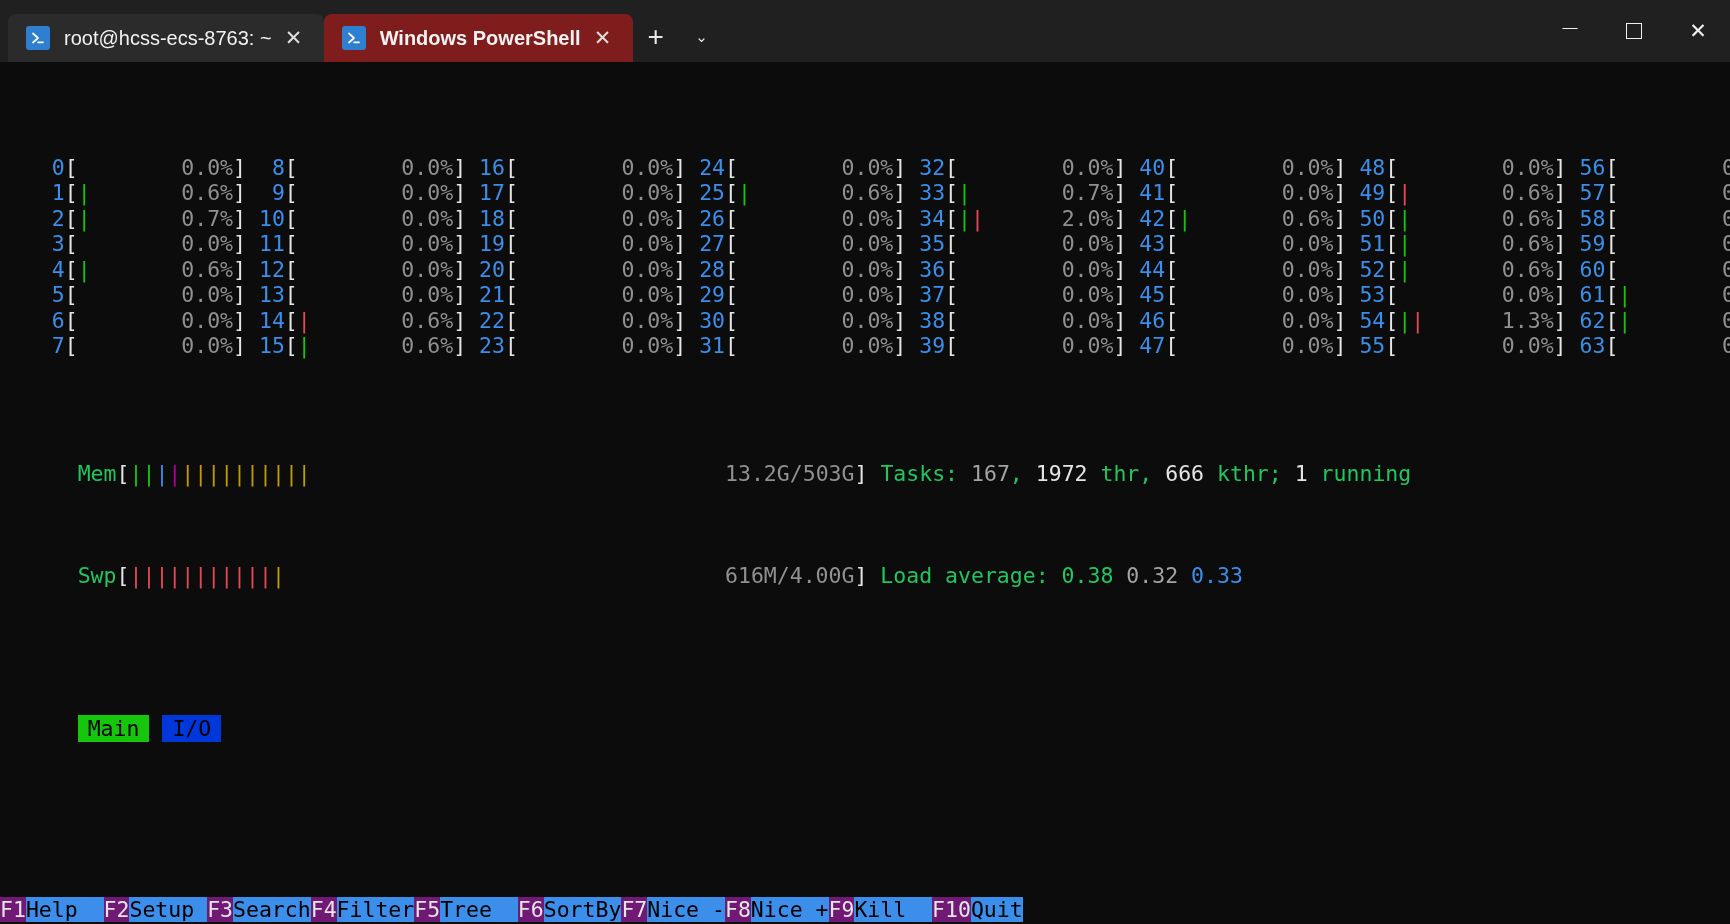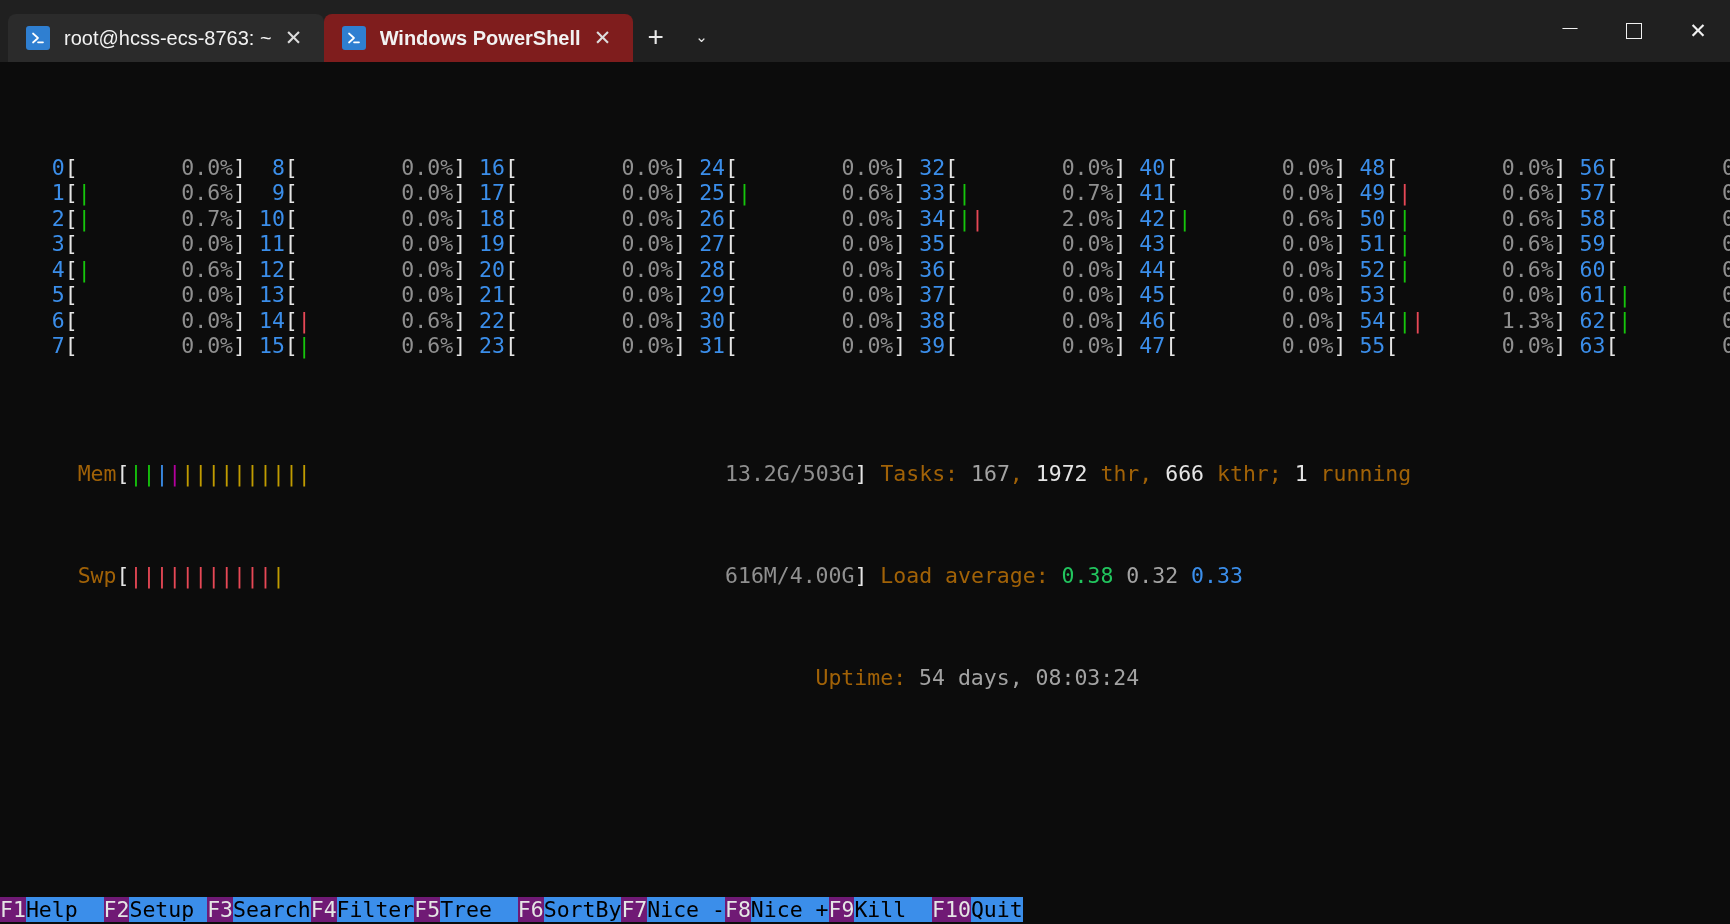--- a/index.html
+++ b/index.html
@@ -108,21 +108,21 @@
 
   
   .c-cpu-id   { color: #3b8eea; }
   .c-pct      { color: #909090; }
   .c-brk      { color: #e5e5e5; }
   .c-bar-low  { color: #16c60c; }
   .c-bar-kern { color: #e74856; }
   .c-bar-blue { color: #3b8eea; }
   .c-bar-mag  { color: #b4009e; }
   .c-bar-yel  { color: #c19c00; }
-  .c-label    { color: #a16207; }
+  .c-label    { color: #22c55e; }
   .c-value    { color: #e5e5e5; }
   .c-cyan     { color: #a3a3a3; }
   .c-white    { color: #22c55e; }
 
   .meter-line { height: 25.5px; }
 
   #tabsrow { margin-top: 26px; height: 27px; }
   .scr-tab {
     padding: 1px 10px;
     color: #000000;
@@ -201,22 +201,22 @@
   <div id="cpu-meters"><div class="meter-line">   <span class="c-cpu-id"> 0</span><span class="c-brk">[</span>        <span class="c-pct">0.0%</span><span class="c-brk">]</span> <span class="c-cpu-id"> 8</span><span class="c-brk">[</span>        <span class="c-pct">0.0%</span><span class="c-brk">]</span> <span class="c-cpu-id">16</span><span class="c-brk">[</span>        <span class="c-pct">0.0%</span><span class="c-brk">]</span> <span class="c-cpu-id">24</span><span class="c-brk">[</span>        <span class="c-pct">0.0%</span><span class="c-brk">]</span> <span class="c-cpu-id">32</span><span class="c-brk">[</span>        <span class="c-pct">0.0%</span><span class="c-brk">]</span> <span class="c-cpu-id">40</span><span class="c-brk">[</span>        <span class="c-pct">0.0%</span><span class="c-brk">]</span> <span class="c-cpu-id">48</span><span class="c-brk">[</span>        <span class="c-pct">0.0%</span><span class="c-brk">]</span> <span class="c-cpu-id">56</span><span class="c-brk">[</span>        <span class="c-pct">0.0%</span></div><div class="meter-line">   <span class="c-cpu-id"> 1</span><span class="c-brk">[</span><span class="c-bar-low">|</span>       <span class="c-pct">0.6%</span><span class="c-brk">]</span> <span class="c-cpu-id"> 9</span><span class="c-brk">[</span>        <span class="c-pct">0.0%</span><span class="c-brk">]</span> <span class="c-cpu-id">17</span><span class="c-brk">[</span>        <span class="c-pct">0.0%</span><span class="c-brk">]</span> <span class="c-cpu-id">25</span><span class="c-brk">[</span><span class="c-bar-low">|</span>       <span class="c-pct">0.6%</span><span class="c-brk">]</span> <span class="c-cpu-id">33</span><span class="c-brk">[</span><span class="c-bar-low">|</span>       <span class="c-pct">0.7%</span><span class="c-brk">]</span> <span class="c-cpu-id">41</span><span class="c-brk">[</span>        <span class="c-pct">0.0%</span><span class="c-brk">]</span> <span class="c-cpu-id">49</span><span class="c-brk">[</span><span class="c-bar-kern">|</span>       <span class="c-pct">0.6%</span><span class="c-brk">]</span> <span class="c-cpu-id">57</span><span class="c-brk">[</span>        <span class="c-pct">0.0%</span></div><div class="meter-line">   <span class="c-cpu-id"> 2</span><span class="c-brk">[</span><span class="c-bar-low">|</span>       <span class="c-pct">0.7%</span><span class="c-brk">]</span> <span class="c-cpu-id">10</span><span class="c-brk">[</span>        <span class="c-pct">0.0%</span><span class="c-brk">]</span> <span class="c-cpu-id">18</span><span class="c-brk">[</span>        <span class="c-pct">0.0%</span><span class="c-brk">]</span> <span class="c-cpu-id">26</span><span class="c-brk">[</span>        <span class="c-pct">0.0%</span><span class="c-brk">]</span> <span class="c-cpu-id">34</span><span class="c-brk">[</span><span class="c-bar-low">|</span><span class="c-bar-kern">|</span>      <span class="c-pct">2.0%</span><span class="c-brk">]</span> <span class="c-cpu-id">42</span><span class="c-brk">[</span><span class="c-bar-low">|</span>       <span class="c-pct">0.6%</span><span class="c-brk">]</span> <span class="c-cpu-id">50</span><span class="c-brk">[</span><span class="c-bar-low">|</span>       <span class="c-pct">0.6%</span><span class="c-brk">]</span> <span class="c-cpu-id">58</span><span class="c-brk">[</span>        <span class="c-pct">0.0%</span></div><div class="meter-line">   <span class="c-cpu-id"> 3</span><span class="c-brk">[</span>        <span class="c-pct">0.0%</span><span class="c-brk">]</span> <span class="c-cpu-id">11</span><span class="c-brk">[</span>        <span class="c-pct">0.0%</span><span class="c-brk">]</span> <span class="c-cpu-id">19</span><span class="c-brk">[</span>        <span class="c-pct">0.0%</span><span class="c-brk">]</span> <span class="c-cpu-id">27</span><span class="c-brk">[</span>        <span class="c-pct">0.0%</span><span class="c-brk">]</span> <span class="c-cpu-id">35</span><span class="c-brk">[</span>        <span class="c-pct">0.0%</span><span class="c-brk">]</span> <span class="c-cpu-id">43</span><span class="c-brk">[</span>        <span class="c-pct">0.0%</span><span class="c-brk">]</span> <span class="c-cpu-id">51</span><span class="c-brk">[</span><span class="c-bar-low">|</span>       <span class="c-pct">0.6%</span><span class="c-brk">]</span> <span class="c-cpu-id">59</span><span class="c-brk">[</span>        <span class="c-pct">0.0%</span></div><div class="meter-line">   <span class="c-cpu-id"> 4</span><span class="c-brk">[</span><span class="c-bar-low">|</span>       <span class="c-pct">0.6%</span><span class="c-brk">]</span> <span class="c-cpu-id">12</span><span class="c-brk">[</span>        <span class="c-pct">0.0%</span><span class="c-brk">]</span> <span class="c-cpu-id">20</span><span class="c-brk">[</span>        <span class="c-pct">0.0%</span><span class="c-brk">]</span> <span class="c-cpu-id">28</span><span class="c-brk">[</span>        <span class="c-pct">0.0%</span><span class="c-brk">]</span> <span class="c-cpu-id">36</span><span class="c-brk">[</span>        <span class="c-pct">0.0%</span><span class="c-brk">]</span> <span class="c-cpu-id">44</span><span class="c-brk">[</span>        <span class="c-pct">0.0%</span><span class="c-brk">]</span> <span class="c-cpu-id">52</span><span class="c-brk">[</span><span class="c-bar-low">|</span>       <span class="c-pct">0.6%</span><span class="c-brk">]</span> <span class="c-cpu-id">60</span><span class="c-brk">[</span>        <span class="c-pct">0.0%</span></div><div class="meter-line">   <span class="c-cpu-id"> 5</span><span class="c-brk">[</span>        <span class="c-pct">0.0%</span><span class="c-brk">]</span> <span class="c-cpu-id">13</span><span class="c-brk">[</span>        <span class="c-pct">0.0%</span><span class="c-brk">]</span> <span class="c-cpu-id">21</span><span class="c-brk">[</span>        <span class="c-pct">0.0%</span><span class="c-brk">]</span> <span class="c-cpu-id">29</span><span class="c-brk">[</span>        <span class="c-pct">0.0%</span><span class="c-brk">]</span> <span class="c-cpu-id">37</span><span class="c-brk">[</span>        <span class="c-pct">0.0%</span><span class="c-brk">]</span> <span class="c-cpu-id">45</span><span class="c-brk">[</span>        <span class="c-pct">0.0%</span><span class="c-brk">]</span> <span class="c-cpu-id">53</span><span class="c-brk">[</span>        <span class="c-pct">0.0%</span><span class="c-brk">]</span> <span class="c-cpu-id">61</span><span class="c-brk">[</span><span class="c-bar-low">|</span>       <span class="c-pct">0.6%</span></div><div class="meter-line">   <span class="c-cpu-id"> 6</span><span class="c-brk">[</span>        <span class="c-pct">0.0%</span><span class="c-brk">]</span> <span class="c-cpu-id">14</span><span class="c-brk">[</span><span class="c-bar-kern">|</span>       <span class="c-pct">0.6%</span><span class="c-brk">]</span> <span class="c-cpu-id">22</span><span class="c-brk">[</span>        <span class="c-pct">0.0%</span><span class="c-brk">]</span> <span class="c-cpu-id">30</span><span class="c-brk">[</span>        <span class="c-pct">0.0%</span><span class="c-brk">]</span> <span class="c-cpu-id">38</span><span class="c-brk">[</span>        <span class="c-pct">0.0%</span><span class="c-brk">]</span> <span class="c-cpu-id">46</span><span class="c-brk">[</span>        <span class="c-pct">0.0%</span><span class="c-brk">]</span> <span class="c-cpu-id">54</span><span class="c-brk">[</span><span class="c-bar-low">|</span><span class="c-bar-kern">|</span>      <span class="c-pct">1.3%</span><span class="c-brk">]</span> <span class="c-cpu-id">62</span><span class="c-brk">[</span><span class="c-bar-low">|</span>       <span class="c-pct">0.6%</span></div><div class="meter-line">   <span class="c-cpu-id"> 7</span><span class="c-brk">[</span>        <span class="c-pct">0.0%</span><span class="c-brk">]</span> <span class="c-cpu-id">15</span><span class="c-brk">[</span><span class="c-bar-low">|</span>       <span class="c-pct">0.6%</span><span class="c-brk">]</span> <span class="c-cpu-id">23</span><span class="c-brk">[</span>        <span class="c-pct">0.0%</span><span class="c-brk">]</span> <span class="c-cpu-id">31</span><span class="c-brk">[</span>        <span class="c-pct">0.0%</span><span class="c-brk">]</span> <span class="c-cpu-id">39</span><span class="c-brk">[</span>        <span class="c-pct">0.0%</span><span class="c-brk">]</span> <span class="c-cpu-id">47</span><span class="c-brk">[</span>        <span class="c-pct">0.0%</span><span class="c-brk">]</span> <span class="c-cpu-id">55</span><span class="c-brk">[</span>        <span class="c-pct">0.0%</span><span class="c-brk">]</span> <span class="c-cpu-id">63</span><span class="c-brk">[</span>        <span class="c-pct">0.0%</span></div></div>
 
   <div class="meter-line">
     <span id="mem-meter">  <span class="c-label">Mem</span><span class="c-brk">[</span><span class="c-bar-low">|</span><span class="c-bar-low">|</span><span class="c-bar-blue">|</span><span class="c-bar-mag">|</span><span class="c-bar-yel">|</span><span class="c-bar-yel">|</span><span class="c-bar-yel">|</span><span class="c-bar-yel">|</span><span class="c-bar-yel">|</span><span class="c-bar-yel">|</span><span class="c-bar-yel">|</span><span class="c-bar-yel">|</span><span class="c-bar-yel">|</span><span class="c-bar-yel">|</span>                          </span><span id="mem-value"><span class="c-pct">      13.2G/503G</span><span class="c-brk">]</span></span><span id="tasks-line"> <span class="c-label">Tasks:</span> <span class="c-cyan">167</span><span class="c-label">,</span> <span class="c-value">1972</span> <span class="c-label">thr,</span> <span class="c-value">666</span> <span class="c-label">kthr;</span> <span class="c-value">1</span> <span class="c-label">running</span></span>
   </div>
 
   <div class="meter-line">
     <span id="swp-meter">  <span class="c-label">Swp</span><span class="c-brk">[</span><span class="c-bar-kern">|</span><span class="c-bar-kern">|</span><span class="c-bar-kern">|</span><span class="c-bar-kern">|</span><span class="c-bar-kern">|</span><span class="c-bar-kern">|</span><span class="c-bar-kern">|</span><span class="c-bar-kern">|</span><span class="c-bar-kern">|</span><span class="c-bar-kern">|</span><span class="c-bar-kern">|</span><span class="c-bar-yel">|</span>                            </span><span id="swp-value"><span class="c-pct">      616M/4.00G</span><span class="c-brk">]</span></span><span id="load-line"> <span class="c-label">Load average:</span> <span class="c-white">0.38</span> <span class="c-cyan">0.32</span> <span class="c-bar-blue">0.33</span></span>
   </div>
 
-  <div class="meter-line">
-    <span id="uptime-line">                                                           <span class="c-label">Uptime:</span> <span class="c-cyan">54 days, 08:03:24</span></span>
-  </div>
-
+
+  <div id="tabsrow">
+    <span style="color:#0c0c0c">  </span><span class="scr-tab main">Main</span><span style="color:#0c0c0c"> </span><span class="scr-tab io"><b>I/O</b></span>
+  </div>
 
 
   
 
   <div id="fkeybar"><span class="fk-num">F1</span><span class="fk-lbl">Help  </span><span class="fk-num">F2</span><span class="fk-lbl">Setup </span><span class="fk-num">F3</span><span class="fk-lbl">Search</span><span class="fk-num">F4</span><span class="fk-lbl">Filter</span><span class="fk-num">F5</span><span class="fk-lbl">Tree  </span><span class="fk-num">F6</span><span class="fk-lbl">SortBy</span><span class="fk-num">F7</span><span class="fk-lbl">Nice -</span><span class="fk-num">F8</span><span class="fk-lbl">Nice +</span><span class="fk-num">F9</span><span class="fk-lbl">Kill  </span><span class="fk-num">F10</span><span class="fk-lbl">Quit</span></div>
 </div>
 
 </body></html>

